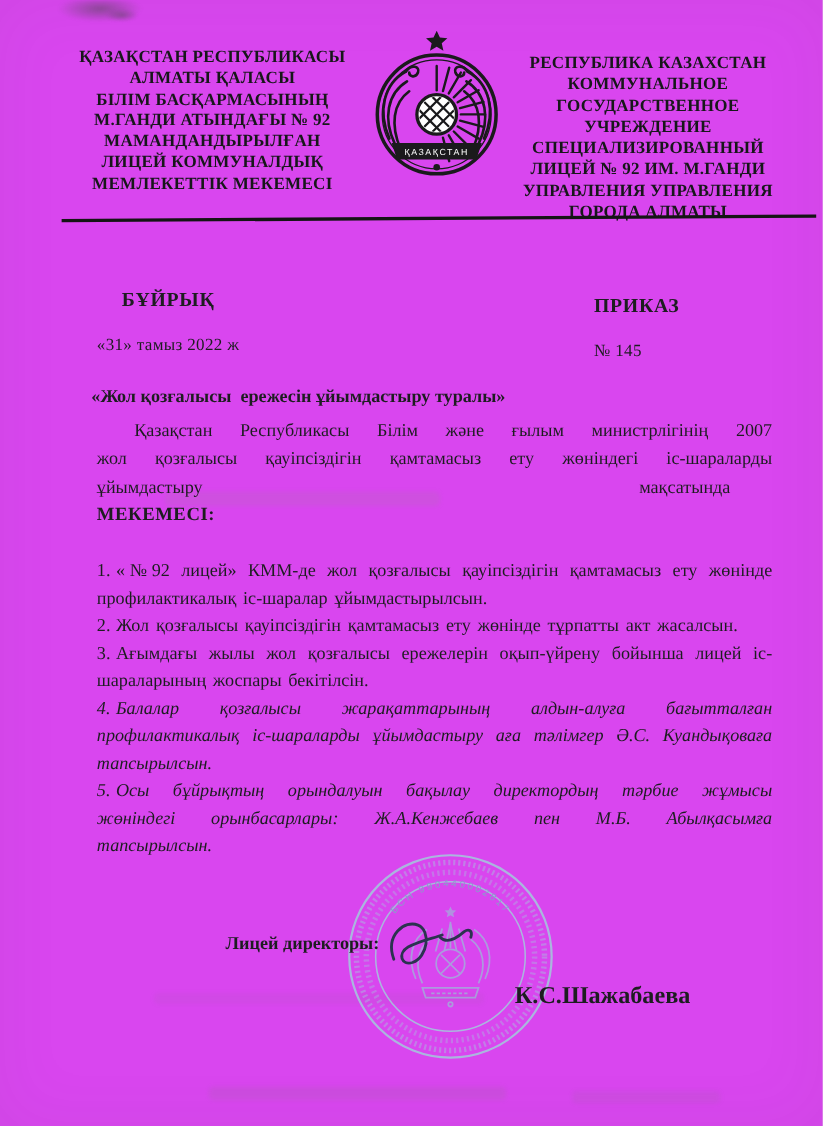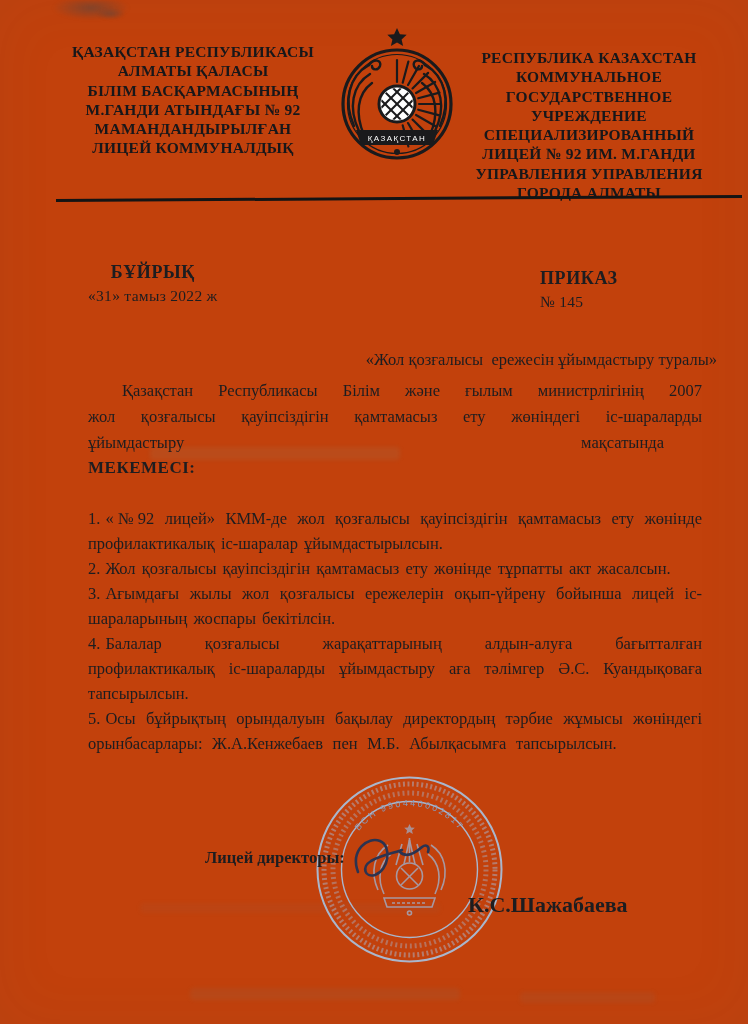--- a/index.html
+++ b/index.html
@@ -1,49 +1,49 @@
 <!DOCTYPE html>
 <html lang="kk"><head>
 <meta charset="utf-8">
 <style>
   html,body{margin:0;padding:0;background:#e8e8e8;}
   .page{
     position:relative; width:748px; height:1024px; margin:0 auto;
-    background:#c2410c; overflow:hidden;
+    background:#d946ef; overflow:hidden;
     font-family:"Liberation Serif", serif; color:#1d1d20;
     box-shadow:inset 0 0 60px rgba(90,90,85,.07);
   }
   
   .org{position:absolute; text-align:center; font-weight:bold;
        font-size:15.5px; line-height:19.3px; letter-spacing:.25px; color:#17171a;}
   .org-left{left:48px; top:42px; width:290px;}
   .org-right{left:436px; top:48px; width:306px;}
   .emblem-wrap{position:absolute; left:338px; top:26px; width:118px; height:142px;}
   .header-rule{position:absolute; left:56px; top:197px; width:686px; height:3px;
        background:#141414; transform:rotate(-.35deg);}
   
   .order-head-left{position:absolute; left:88px; top:262px;}
   .order-head-right{position:absolute; left:540px; top:268px;}
   .doc-label{font-weight:bold; font-size:18px; letter-spacing:.6px;text-align:center;}
-  .doc-sub{font-size:15.5px; margin-top:4px; letter-spacing:.3px;}
-  
-  .subject{position:absolute; left:97px; top:350px; width:620px;
-       font-weight:normal; font-size:16.5px; white-space:pre;text-align:right;}
+  .doc-sub{font-size:15.5px; margin-top:22px; letter-spacing:.3px;}
+  
+  .subject{position:absolute; left:83px; top:350px; width:620px;
+       font-weight:bold; font-size:16.5px; white-space:pre;}
   .preamble{position:absolute; left:88px; top:378px; width:614px;
        font-size:16.5px; line-height:26px;}
   .jline{text-align:justify; text-align-last:justify;}
   .indent{padding-left:34px;}
   .fline{display:flex; justify-content:space-between;}
   .fline.l4{padding-right:38px;}
   .pre{white-space:pre;}
   .resolve{font-weight:bold; font-size:17px; letter-spacing:.5px; line-height:24px; margin-top:0;}
   .items{position:absolute; left:88px; top:506px; width:614px;
        font-size:16.5px; line-height:25px;}
   .item{text-align:justify; word-spacing:2px;}
-  .item.wide{word-spacing:5.5px;}
+  .item.wide{word-spacing:5.5px;font-style:italic;}
   .item-num{padding-right:5px;}
   
   .sig-role{position:absolute; left:205px; top:848px; font-weight:bold; font-size:16.5px; z-index:3;}
   .sig-name{position:absolute; left:468px; top:892px; font-weight:bold; font-size:22px; z-index:3;}
   .stamp{position:absolute; left:312px; top:772px; width:195px; height:195px; z-index:1; opacity:.92;}
   .sig-ink{position:absolute; left:342px; top:828px; width:110px; height:66px; z-index:4;}
   
   .artifact{position:absolute; pointer-events:none;}
   .smudge-a{left:52px; top:0; width:78px; height:20px; filter:blur(1.5px);
     background:radial-gradient(ellipse at 50% 40%, rgba(70,70,72,.50), rgba(70,70,72,0) 70%);}
@@ -67,20 +67,21 @@
   <div class="artifact ghost ghost-3"></div>
   <div class="artifact ghost ghost-4"></div>
 
   <div class="org org-left">
     <div>ҚАЗАҚСТАН РЕСПУБЛИКАСЫ</div>
     <div>АЛМАТЫ ҚАЛАСЫ</div>
     <div>БІЛІМ БАСҚАРМАСЫНЫҢ</div>
     <div>М.ГАНДИ АТЫНДАҒЫ № 92</div>
     <div>МАМАНДАНДЫРЫЛҒАН</div>
     <div>ЛИЦЕЙ КОММУНАЛДЫҚ</div>
+    <div>МЕМЛЕКЕТТІК МЕКЕМЕСІ</div>
   </div>
 
   <div class="emblem-wrap">
     <svg viewBox="0 0 118 142" width="118" height="142">
       <g stroke="#1a1a1c" fill="none" stroke-linecap="round">
         <path d="M59 2 l2.9 6.2 6.8.6 -5.1 4.6 1.5 6.7 -6.1-3.5 -6.1 3.5 1.5-6.7 -5.1-4.6 6.8-.6z" fill="#1a1a1c" stroke="none"></path>
         <circle cx="59" cy="78" r="54" stroke-width="3.2"></circle>
         <circle cx="59" cy="78" r="49.5" stroke-width="1.2"></circle>
         <g stroke-width="2.2">
           <line x1="59" y1="34" x2="59" y2="56"></line>

